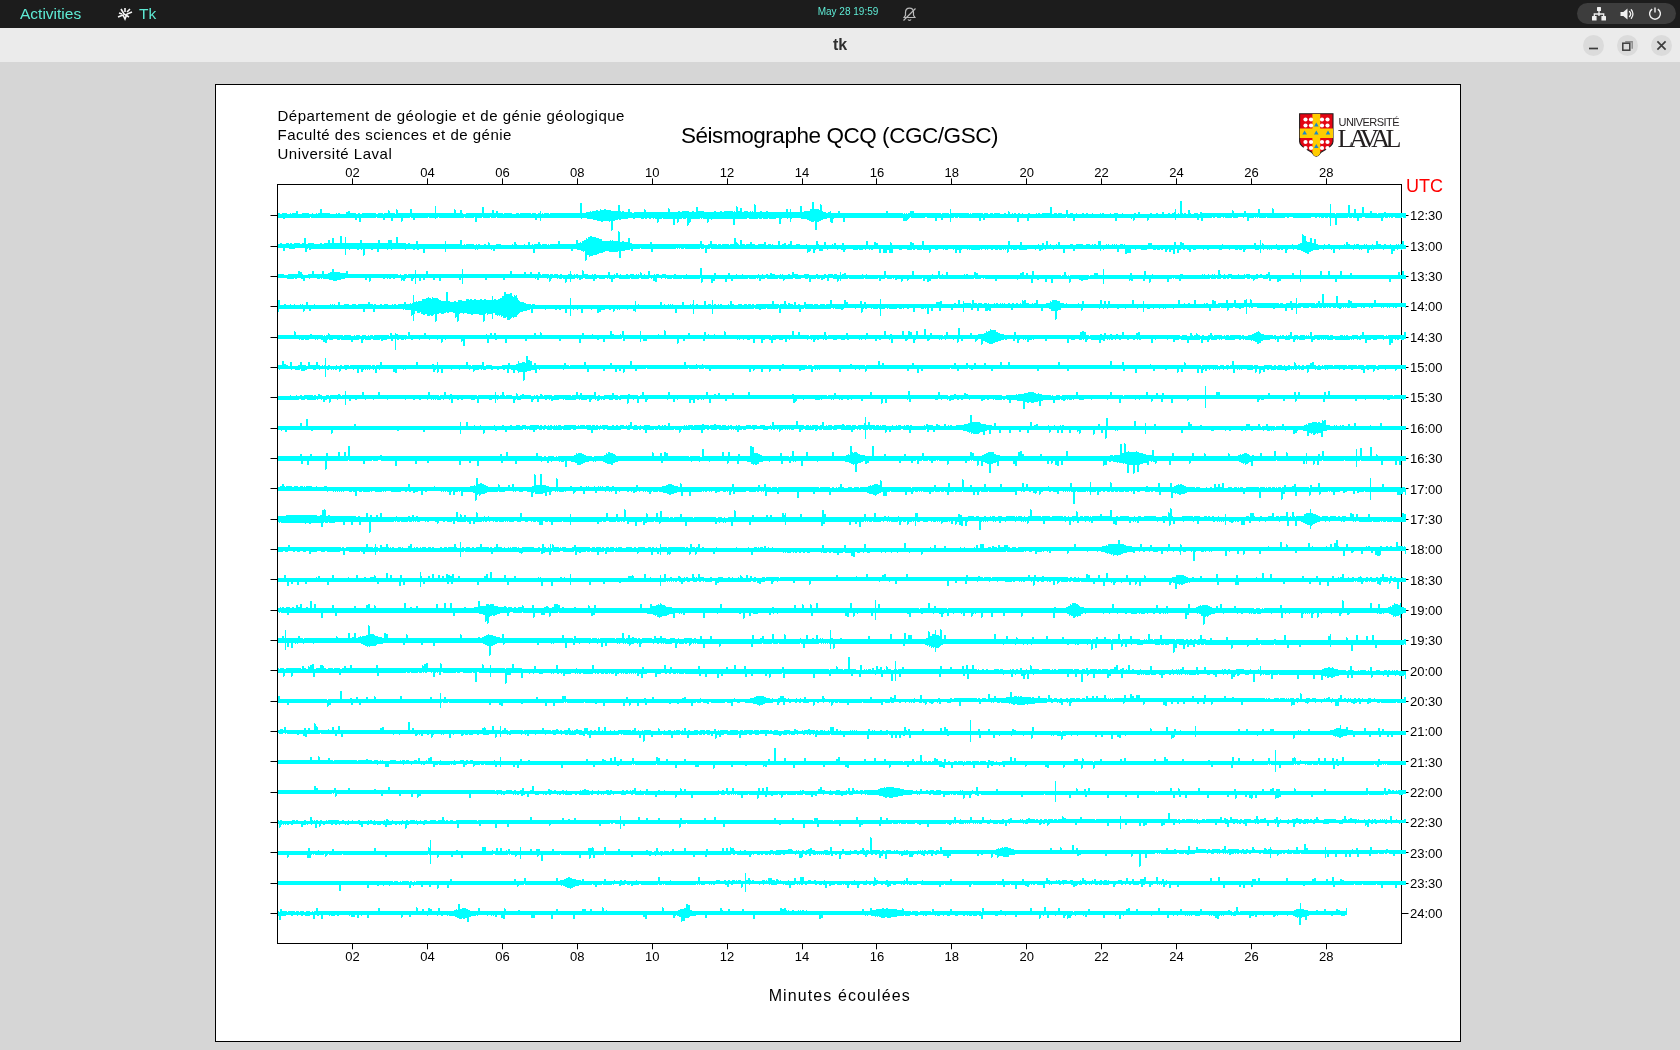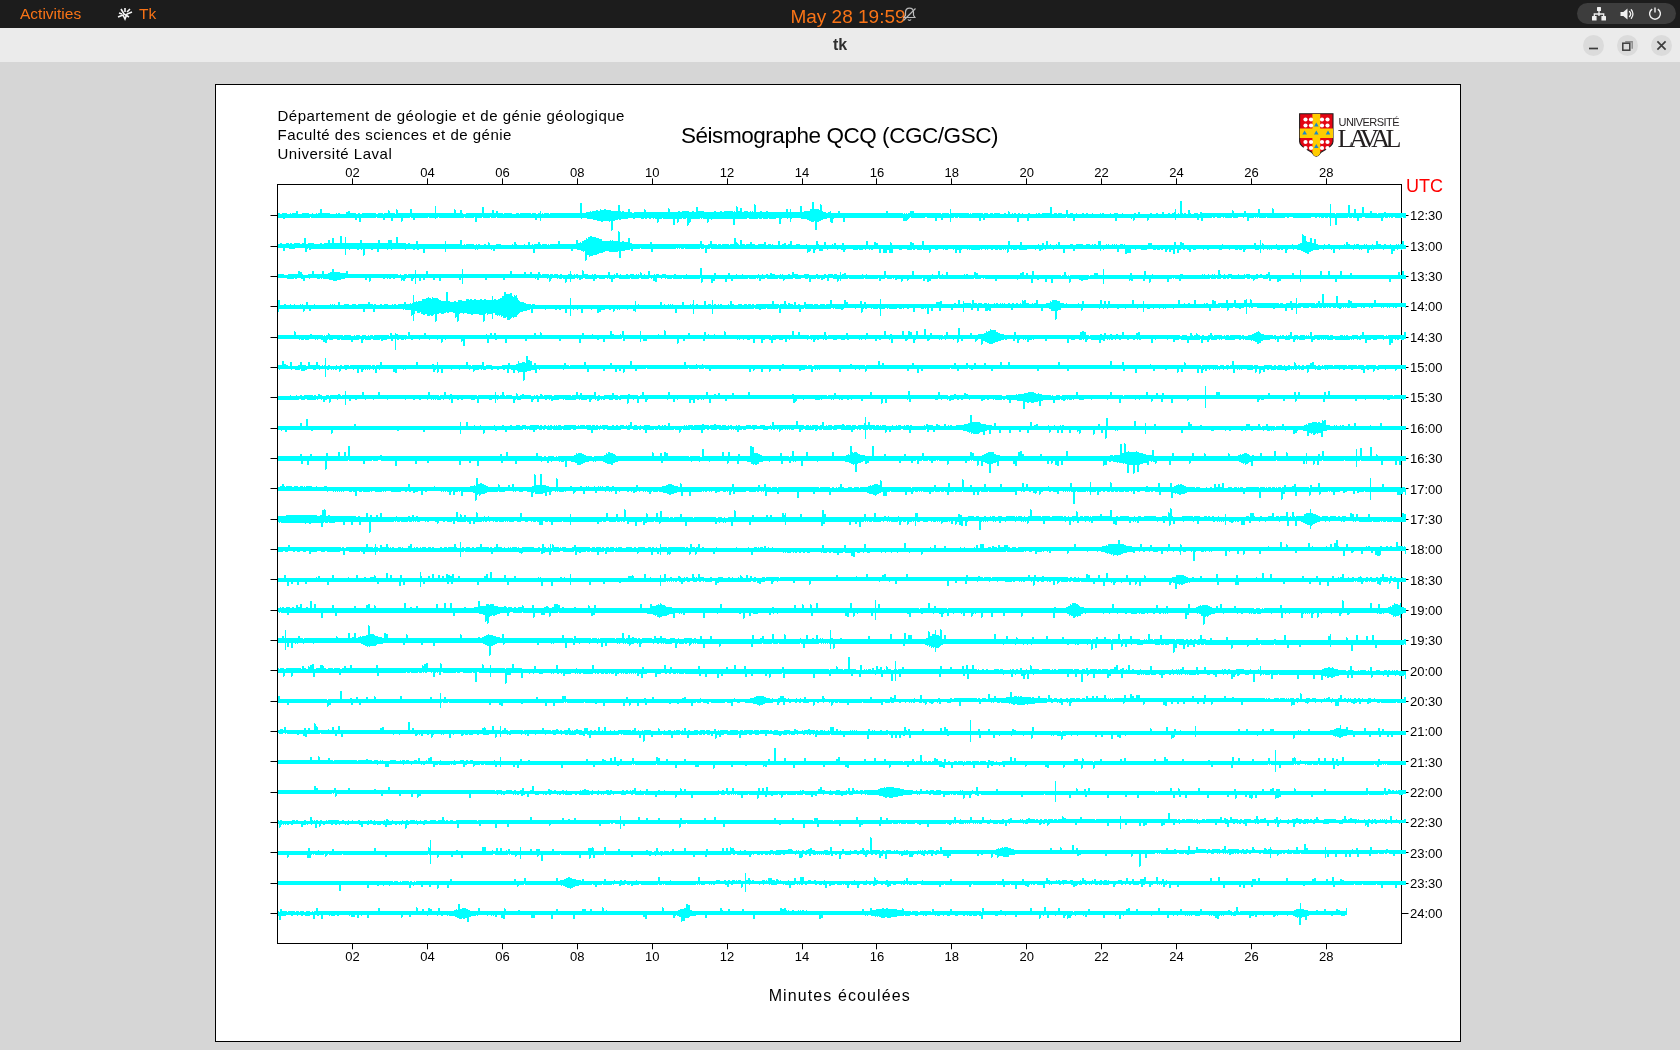--- a/index.html
+++ b/index.html
@@ -1,28 +1,28 @@
 <!DOCTYPE html>
 <html><head><meta charset="utf-8"><style>
 *{margin:0;padding:0;box-sizing:border-box}
 body{width:1680px;height:1050px;font-family:"Liberation Sans",sans-serif;overflow:hidden;position:relative;background:#fff}
 </style></head>
 <body>
 
-<div style="position:absolute;left:0;top:0;width:1680px;height:28px;background:#1c1c1c;color:#f97316;font-size:15.5px;">
+<div style="position:absolute;left:0;top:0;width:1680px;height:28px;background:#1c1c1c;color:#5eead4;font-size:15.5px;">
  <span style="position:absolute;left:20px;top:5px;">Activities</span>
  <svg style="position:absolute;left:116px;top:6px" width="18" height="16" viewBox="0 0 18 16">
    <g stroke="#f5f5f5" stroke-width="1.6" fill="none">
      <path d="M2 11 L7 9 L9 13 L11 8 L16 6"></path>
      <path d="M5 3 L8 8 L13 11"></path>
      <path d="M9 2 L9 6 M3 7 L6 8 M14 3 L11 6"></path>
    </g>
  </svg>
  <span style="position:absolute;left:139px;top:5px;">Tk</span>
- <span style="position:absolute;left:848px;top:5.5px;transform:translateX(-50%);white-space:pre;font-size:19px;">May 28 19:59</span>
+ <span style="position:absolute;left:848px;top:5.5px;transform:translateX(-50%);white-space:pre;font-size:10px;">May 28 19:59</span>
  <svg style="position:absolute;left:901px;top:6px" width="17" height="17" viewBox="0 0 17 17">
    <g stroke="#b9b9b9" stroke-width="1.2" fill="none">
      <path d="M8.5 2.2c2.6 0 4 2 4 4.2v3l1.4 2.1H3.1l1.4-2.1v-3c0-2.2 1.4-4.2 4-4.2z"></path>
      <path d="M7 13.4a1.6 1.6 0 0 0 3 0"></path>
      <path d="M2.5 14.5 L14.5 2.5"></path>
    </g>
  </svg>
  <div style="position:absolute;left:1577px;top:3px;width:99px;height:21px;background:#3d3d3d;border-radius:11px;"></div>
  <svg style="position:absolute;left:1591px;top:6px" width="16" height="16" viewBox="0 0 16 16">
    <g fill="#f0f0f0">

